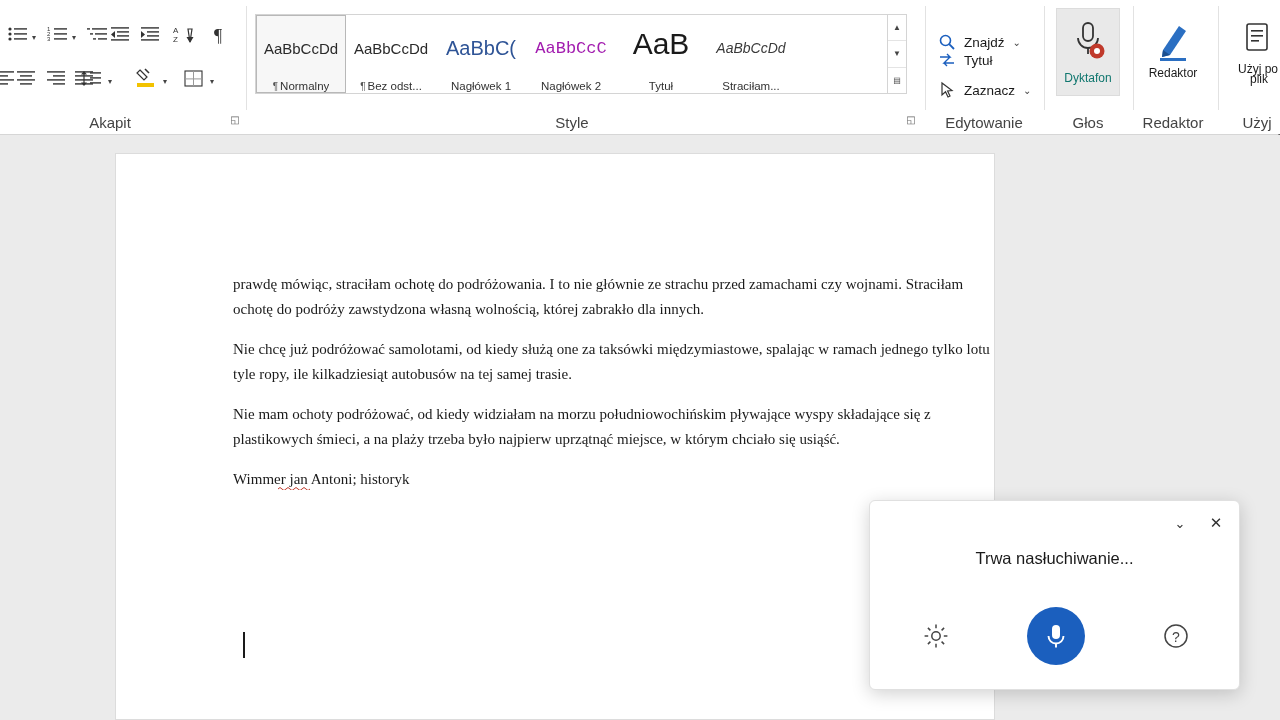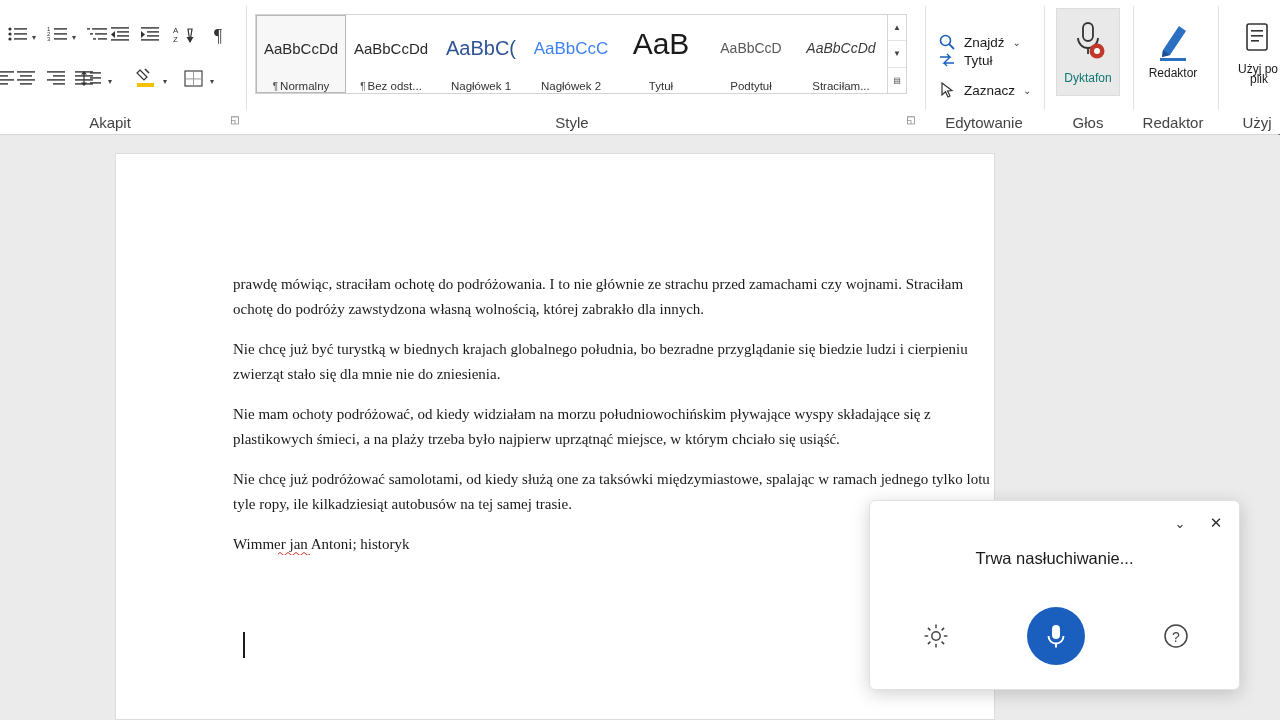--- a/index.html
+++ b/index.html
@@ -429,30 +429,26 @@
       </div>
       <div class="style-item">
         <div class="style-preview" style="font-size:15px;color:#2a2a2a;">AaBbCcDd</div>
         <div class="style-name"><span class="style-pilcrow">¶</span><span>Bez odst...</span></div>
       </div>
       <div class="style-item">
         <div class="style-preview" style="font-size:20px;color:#2f5496;">AaBbC(</div>
         <div class="style-name">Nagłówek 1</div>
       </div>
       <div class="style-item">
-        <div class="style-preview" style="font-size:17px;color:#3b82f6;">AaBbCcC</div>
+        <div class="style-preview" style="font-size:17px;color:#a21caf;font-family:Liberation Mono, monospace;">AaBbCcC</div>
         <div class="style-name">Nagłówek 2</div>
       </div>
       <div class="style-item">
         <div class="style-preview" style="font-size:30px;color:#1a1a1a;margin-bottom:20px;">AaB</div>
         <div class="style-name">Tytuł</div>
-      </div>
-      <div class="style-item">
-        <div class="style-preview" style="font-size:14px;color:#5a5a5a;">AaBbCcD</div>
-        <div class="style-name">Podtytuł</div>
       </div>
       <div class="style-item">
         <div class="style-preview" style="font-size:14px;color:#3a3a3a;font-style:italic;">AaBbCcDd</div>
         <div class="style-name">Straciłam...</div>
       </div>
     </div>
     <div class="gallery-scroll">
       <div>▲</div>
       <div>▼</div>
       <div>▤</div>
@@ -536,23 +532,22 @@
     </div>
     <div class="group-label" style="left:1226px; top:72px; width:66px; font-size:12px; color:#1a1a1a;">plik</div>
 
     <div class="topstrip"></div>
   </div>
 
   <div class="doc-area">
     <div class="page">
       <div class="doc-text">
         <p>prawdę mówiąc, straciłam ochotę do podróżowania. I to nie głównie ze strachu przed zamachami czy wojnami. Straciłam ochotę do podróży zawstydzona własną wolnością, której zabrakło dla innych.</p>
-        <p>Nie chcę już być turystką w biednych krajach globalnego południa, bo bezradne przyglądanie się biedzie ludzi i cierpieniu zwierząt stało się dla mnie nie do zniesienia.</p>
+        <p>Nie chcę już podróżować samolotami, od kiedy służą one za taksówki międzymiastowe, spalając w ramach jednego tylko lotu tyle ropy, ile kilkadziesiąt autobusów na tej samej trasie.</p>
         <p>Nie mam ochoty podróżować, od kiedy widziałam na morzu południowochińskim pływające wyspy składające się z plastikowych śmieci, a na plaży trzeba było najpierw uprzątnąć miejsce, w którym chciało się usiąść.</p>
-        <p>Nie chcę już podróżować samolotami, od kiedy służą one za taksówki międzymiastowe, spalając w ramach jednego tylko lotu tyle ropy, ile kilkadziesiąt autobusów na tej samej trasie.</p>
         <p class="sig">
           <span>Wimmer jan Antoni; historyk</span>
           <svg class="squig" viewBox="0 0 36 4">
             <path d="M0 3 q2 -3 4 0 t4 0 t4 0 t4 0 t4 0 t4 0 t4 0 t4 0" fill="none" stroke="#c0392b" stroke-width="1"></path>
           </svg>
         </p>
       </div>
       <div class="caret"></div>
     </div>
 

